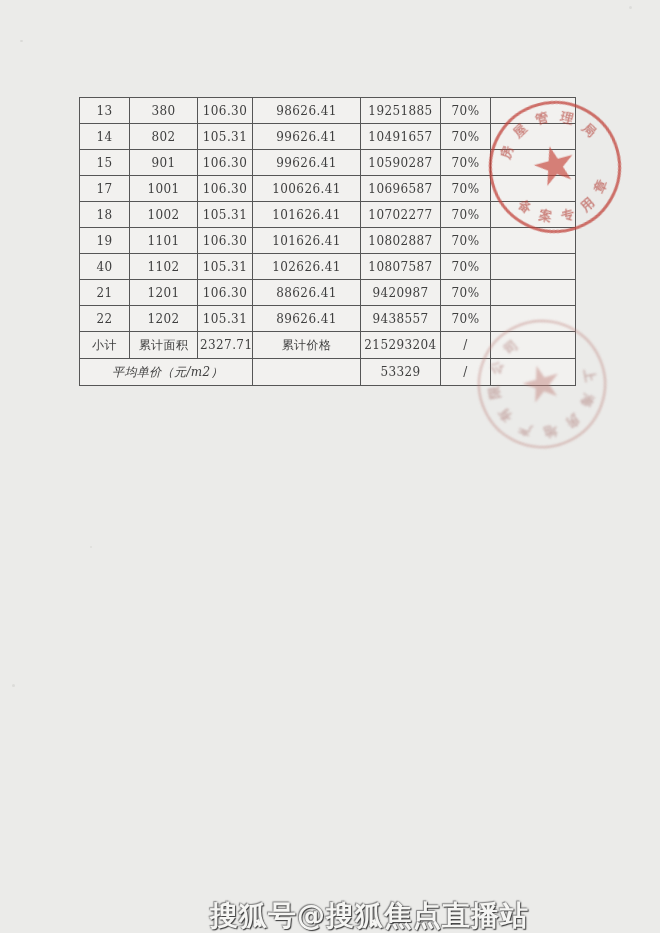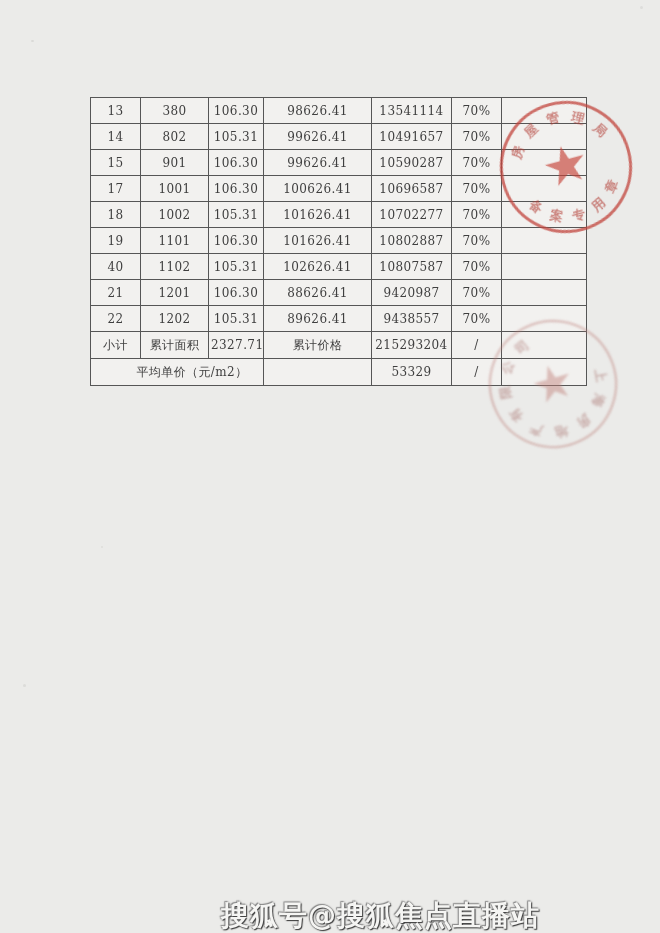--- a/index.html
+++ b/index.html
@@ -4,21 +4,21 @@
 <style>
   html,body{margin:0;padding:0;}
   body{
     width:660px;height:933px;
     background:#ebebe9;
     font-family:"DejaVu Serif","Liberation Serif",serif;
     overflow:hidden;
     position:relative;
   }
   .page{
-    position:absolute;left:13px;top:0;width:535px;height:933px;
+    position:absolute;left:2px;top:0;width:535px;height:933px;
     background:#ebebe9;
   }
   
   .price-table{
     position:absolute;left:77px;top:97px;width:496px;
     border-collapse:collapse;
     table-layout:fixed;
     font-size:12px;
     color:#3f3f3f;
     letter-spacing:0.4px;
@@ -27,21 +27,21 @@
     border:1px solid #565656;
     background:#f2f1ef;
     text-align:center;
     vertical-align:middle;
     height:25px;
     padding:0 2px;
     overflow:hidden;
     white-space:nowrap;
   }
   .price-table tr.summary-row td{height:26px;}
-  .price-table td.avg-label{text-align:center;padding-left:32px;}
+  .price-table td.avg-label{text-align:left;padding-left:32px;font-style:italic;}
   
   .stamp{
     position:absolute;
     border-radius:50%;
     box-sizing:border-box;
     filter:blur(0.5px);
   }
   .stamp-1{
     left:487px;top:101px;width:132px;height:132px;
     border:3px solid rgba(194,68,60,0.75);
@@ -99,21 +99,21 @@
         <col style="width:80px">
         <col style="width:50px">
       <col style="width:85px">
     </colgroup>
     <tbody>
         <tr>
           <td>13</td>
           <td>380</td>
           <td>106.30</td>
           <td>98626.41</td>
-          <td>13541114</td>
+          <td>19251885</td>
           <td>70%</td>
           <td></td>
         </tr>
         <tr>
           <td>14</td>
           <td>802</td>
           <td>105.31</td>
           <td>99626.41</td>
           <td>10491657</td>
           <td>70%</td>

